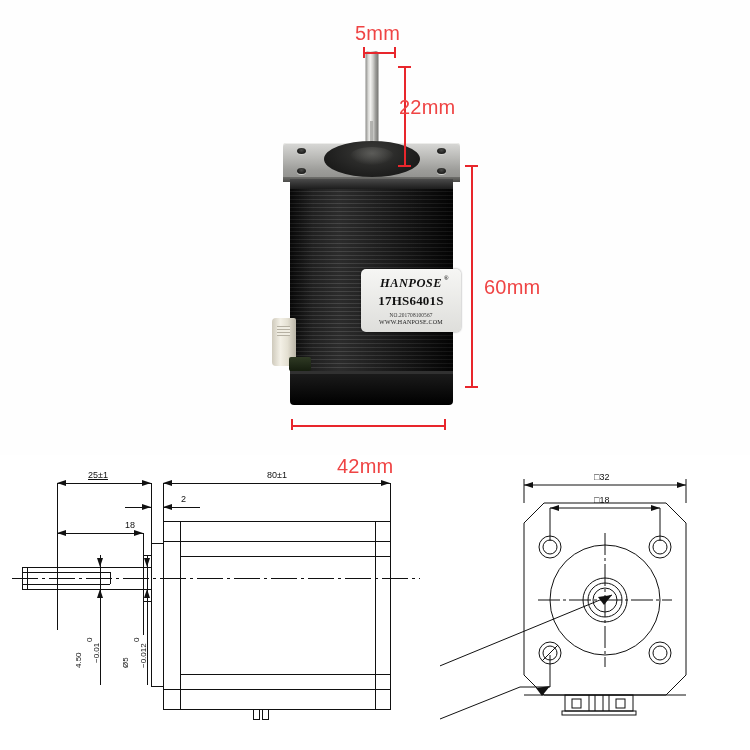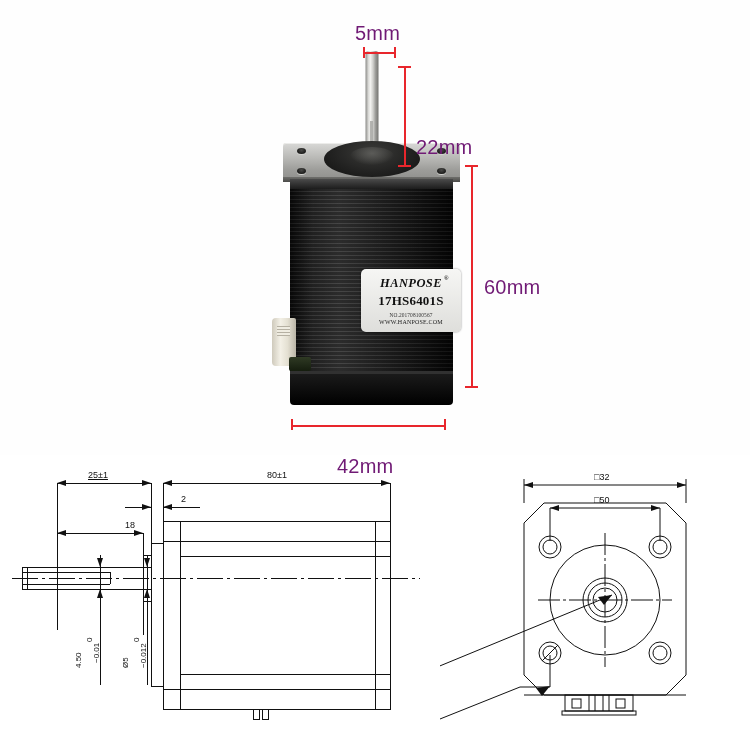--- a/index.html
+++ b/index.html
@@ -100,21 +100,21 @@
   .lbl-model{font-size:13px;font-weight:bold;margin-top:2px;letter-spacing:.2px;}
   .lbl-sn{font-size:5.4px;margin-top:3px;letter-spacing:.1px;color:#333;}
   .lbl-web{font-size:6px;margin-top:1px;letter-spacing:.2px;color:#222;}
 
   
   .dim{position:absolute;}
   .dim-line-h{position:absolute;height:0;border-top:2px solid #e8262c;}
   .dim-line-v{position:absolute;width:0;border-left:2px solid #e8262c;}
   .tick-v{position:absolute;width:0;height:11px;border-left:2px solid #e8262c;}
   .tick-h{position:absolute;height:0;width:13px;border-top:2px solid #e8262c;}
-  .dim-text{position:absolute;color:#701a75;font-size:20px;letter-spacing:.2px;white-space:nowrap;}
+  .dim-text{position:absolute;color:#ef4444;font-size:20px;letter-spacing:.2px;white-space:nowrap;}
 
   
   .draw-pane{position:absolute;left:0;top:455px;width:750px;height:295px;}
   .dw-text{position:absolute;font-family:"Liberation Sans", sans-serif;font-size:9px;color:#111;white-space:nowrap;}
   .dw-text.sm{font-size:8px;}
   svg.dw{position:absolute;left:0;top:0;}
 </style>
 </head>
 <body>
 
@@ -156,21 +156,21 @@
       <div class="dim-line-h" style="left:363px;top:52px;width:33px;"></div>
       <div class="tick-v" style="left:363px;top:47px;"></div>
       <div class="tick-v" style="left:394px;top:47px;"></div>
       <div class="dim-text" style="left:355px;top:22px;">5mm</div>
     </div>
 
     <div class="dim">
       <div class="dim-line-v" style="left:404px;top:66px;height:100px;"></div>
       <div class="tick-h" style="left:398px;top:66px;"></div>
       <div class="tick-h" style="left:398px;top:165px;"></div>
-      <div class="dim-text" style="left:416px;top:96px;margin-top:40px;">22mm</div>
+      <div class="dim-text" style="left:399px;top:96px;">22mm</div>
     </div>
 
     <div class="dim">
       <div class="dim-line-v" style="left:471px;top:165px;height:222px;"></div>
       <div class="tick-h" style="left:465px;top:165px;"></div>
       <div class="tick-h" style="left:465px;top:386px;"></div>
       <div class="dim-text" style="left:484px;top:276px;">60mm</div>
     </div>
 
     <div class="dim">
@@ -321,17 +321,17 @@
         <polygon points="84,30 93,27 93,33"></polygon>
         <polygon points="246,30 237,27 237,33"></polygon>
         <polygon points="110,53 119,50 119,56"></polygon>
         <polygon points="220,53 211,50 211,56"></polygon>
         <polygon points="172,140 158,142 164,150"></polygon>
         <polygon points="110,231 96,233 102,241"></polygon>
       </g>
     </svg>
 
     <div class="dw-text" style="left:594px;top:17px;">□32</div>
-    <div class="dw-text" style="left:594px;top:40px;">□50</div>
+    <div class="dw-text" style="left:594px;top:40px;">□18</div>
 
   </div>
 
 </div>
 
 </body></html>

